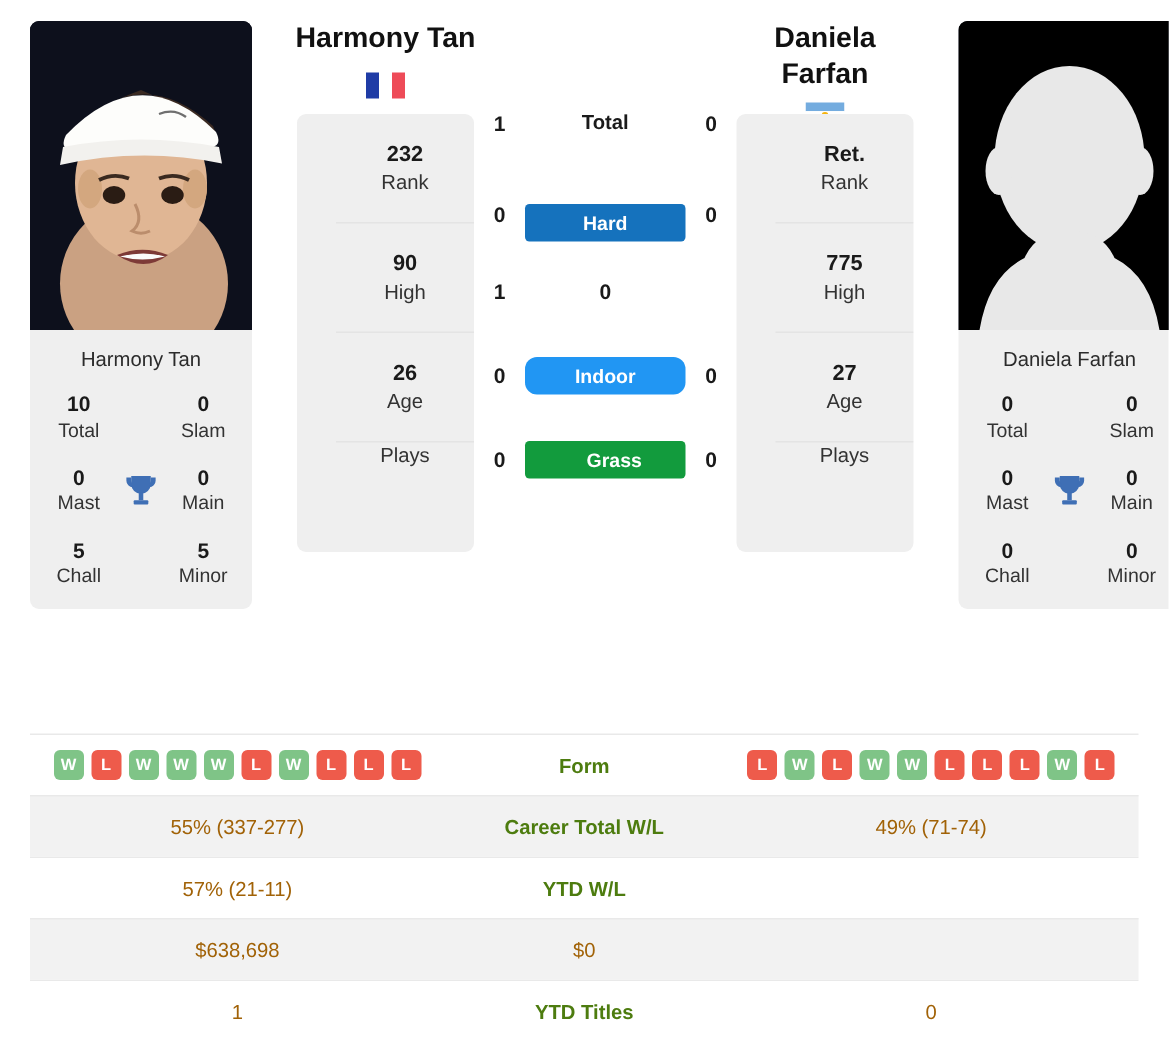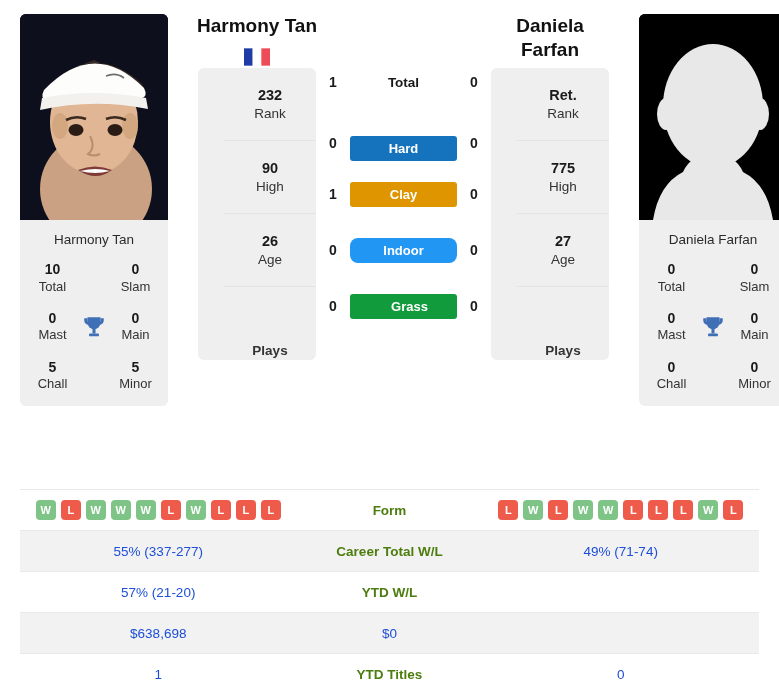--- a/index.html
+++ b/index.html
@@ -71,34 +71,34 @@
     font-size: 19px; font-weight: bold; color: #111111;
     line-height: 1.25; white-space: nowrap;
   }
   .pname.stacked { white-space: normal; }
   .flag-wrap { margin-top: 10px; display: flex; justify-content: center; }
   .flag { width: 26px; height: 18px; display: block; }
 
   .rank-card {
     background: #efefef;
     border-radius: 6px;
-    margin-top: 4px;
+    margin-top: 12px;
     overflow: hidden;
     padding-left: 26px;
   }
   .rank-row {
     height: 73px;
     display: flex; flex-direction: column;
     align-items: center; justify-content: center;
     border-bottom: 1px solid #e4e4e4;
   }
   .rank-row:last-child { border-bottom: none; }
   .rank-row .num { font-size: 14.5px; font-weight: bold; color: #1a1a1a; line-height: 1.3; }
   .rank-row .lbl { font-size: 13.5px; color: #333333; line-height: 1.3; }
-  .rank-row.plays { justify-content: flex-end; font-weight: bold; }
+  .rank-row.plays { justify-content: flex-start; }
   .rank-row.plays .lbl { font-size: 13.5px; }
 
   
   .h2h { width: 175px; flex: 0 0 175px; padding-top: 54px; }
   .h2h-row {
     display: grid;
     grid-template-columns: 34px 1fr 34px;
     align-items: center;
     height: 28px;
     margin-bottom: 28px;
@@ -122,21 +122,21 @@
   .table { position: absolute; left: 20px; top: 489px; width: 739px; }
   .trow {
     display: grid;
     grid-template-columns: 1fr 186px 1fr;
     align-items: center;
     height: 41px;
     border-top: 1px solid #e9e9e9;
   }
   .trow.odd { background: #f2f2f2; }
   .trow.even { background: #ffffff; }
-  .tcell { text-align: center; font-size: 13.5px; color: #1d4ed8; }
+  .tcell { text-align: center; font-size: 13.5px; color: #a16207; }
   .tlabel { text-align: center; font-size: 13.5px; font-weight: bold; color: #4d7c0f; }
 
   .form-cell { display: flex; justify-content: center; gap: 5px; }
   .badge {
     width: 20px; height: 20px;
     border-radius: 4px;
     color: #ffffff;
     font-size: 11px;
     font-weight: bold;
     display: flex; align-items: center; justify-content: center;
@@ -258,23 +258,20 @@
       <div class="h2h-row">
         <div class="h2h-num">0</div>
         <div class="h2h-mid">
           <span class="surf-pill" id="pill-0" style="background: rgb(21, 114, 189); margin-top: 12px;">Hard</span>
         </div>
         <div class="h2h-num">0</div>
       </div>
 
       <div class="h2h-row">
         <div class="h2h-num">1</div>
-        <div class="h2h-mid">
-          <span class="surf-pill" id="pill-1" style="background: rgb(222, 149, 0);">Clay</span>
-        </div>
         <div class="h2h-num">0</div>
       </div>
 
       <div class="h2h-row">
         <div class="h2h-num">0</div>
         <div class="h2h-mid">
           <span class="surf-pill" id="pill-2" style="background: rgb(33, 150, 243); border-radius: 8px;">Indoor</span>
         </div>
         <div class="h2h-num">0</div>
       </div>
@@ -408,21 +405,21 @@
         </div>
     </div>
 
     <div class="trow odd">
       <div class="tcell">55% (337-277)</div>
       <div class="tlabel">Career Total W/L</div>
       <div class="tcell">49% (71-74)</div>
     </div>
 
     <div class="trow even">
-      <div class="tcell">57% (21-20)</div>
+      <div class="tcell">57% (21-11)</div>
       <div class="tlabel">YTD W/L</div>
     </div>
 
     <div class="trow odd">
       <div class="tcell">$638,698</div>
       <div class="tcell">$0</div>
     </div>
 
     <div class="trow even">
       <div class="tcell">1</div>

